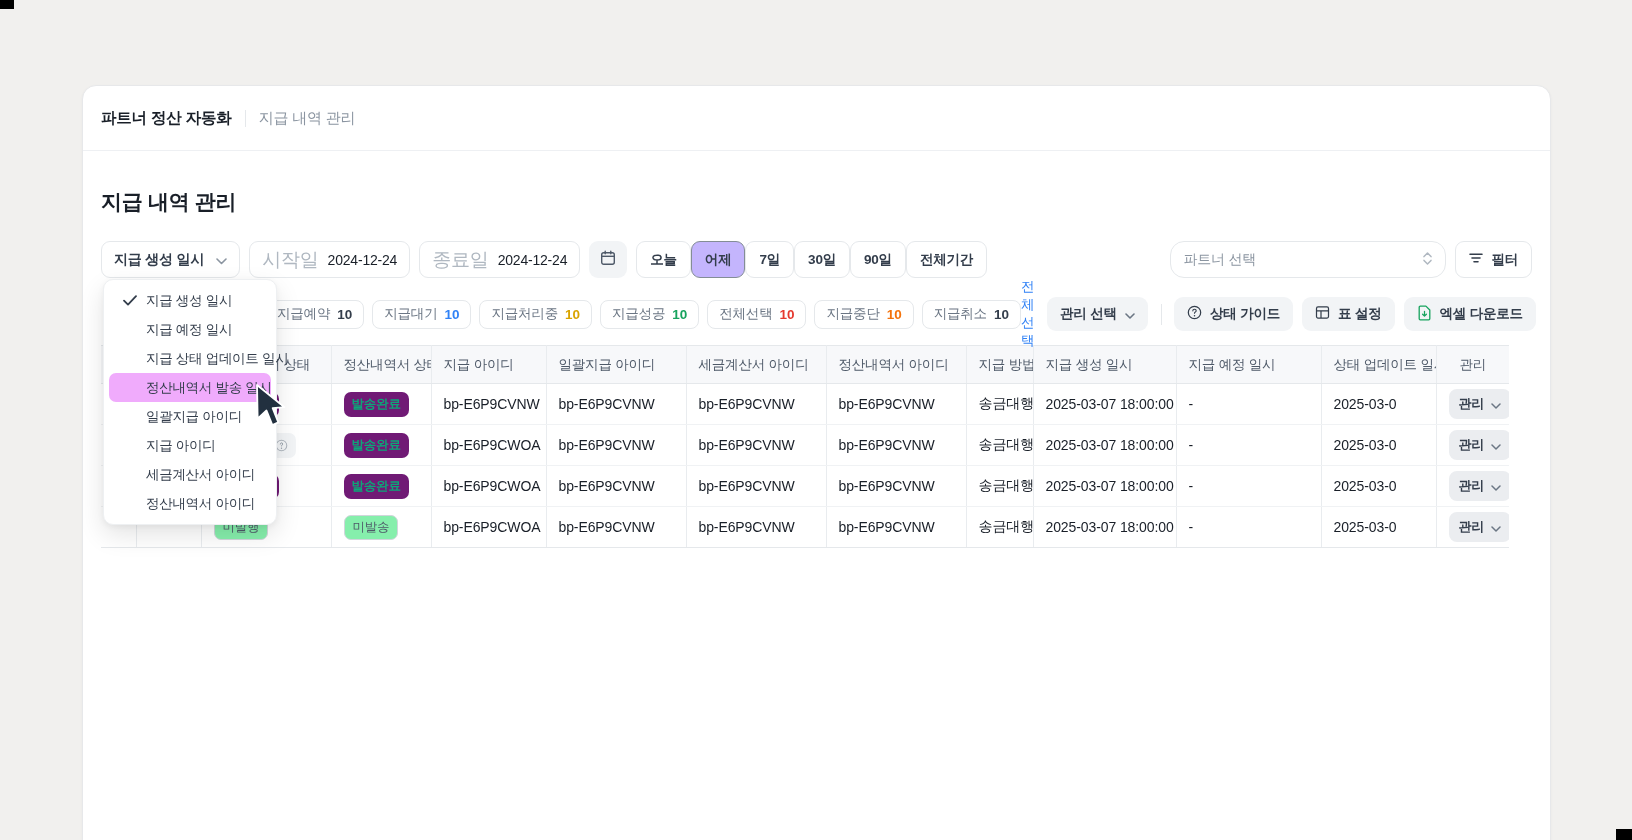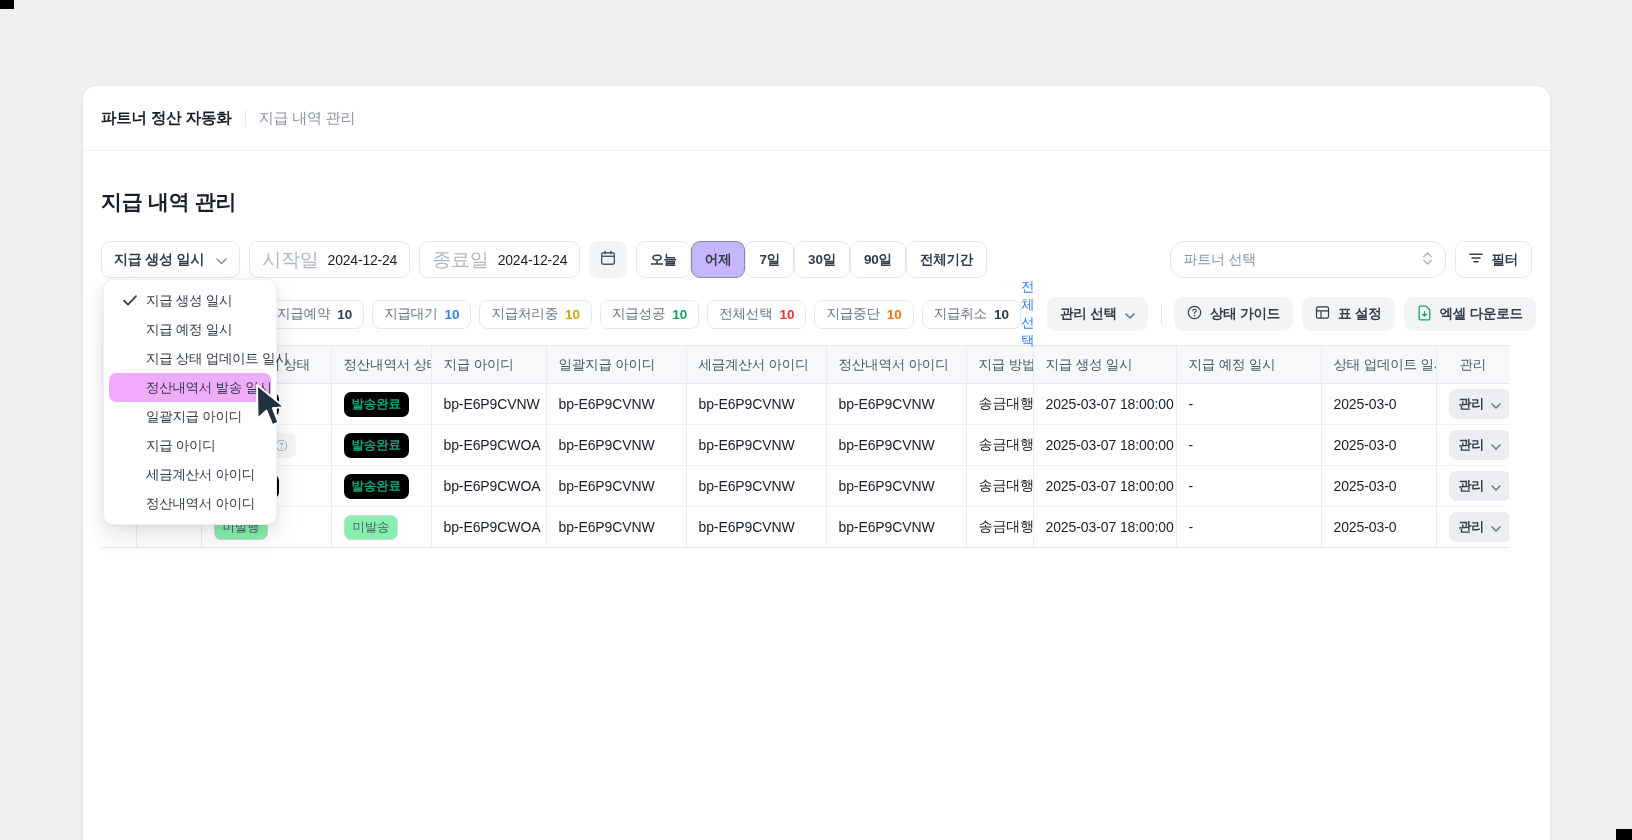--- a/index.html
+++ b/index.html
@@ -98,21 +98,21 @@
   }
   tbody tr:last-child td { border-bottom:1px solid #e5e8eb; }
   tbody td:last-child { border-right:none; }
   .col-manage { border-left:1px solid #e9ecef; box-shadow:-7px 0 8px -7px rgba(0,0,0,.07); background:#fff; text-align:center;margin-left:20px; }
   thead .col-manage { background:#f7f8fa; }
 
   .badge {
     display:inline-flex; align-items:center; gap:4px; padding:4px 8px; border-radius:7px;
     font-size:12.5px; font-weight:600; letter-spacing:-.2px;
   }
-  .badge.green { background:#000000; color:#0ca678; }
+  .badge.green { background:#701a75; color:#0ca678; }
   .badge.grayq { background:#f2f4f6; color:#6b7684; }
   .badge.outline { border:1px solid #d1d6db; color:#4e5968; background:#86efac; font-weight:500; padding:3px 8px; }
 
   .manage-btn {
     background:#ebedf0; border:none; border-radius:8px; padding:6px 10px;
     font-size:13px; font-weight:600; color:#333d4b; font-family:inherit;
     display:inline-flex; align-items:center; gap:7px; cursor:pointer; letter-spacing:-.2px;
   }
 
   

